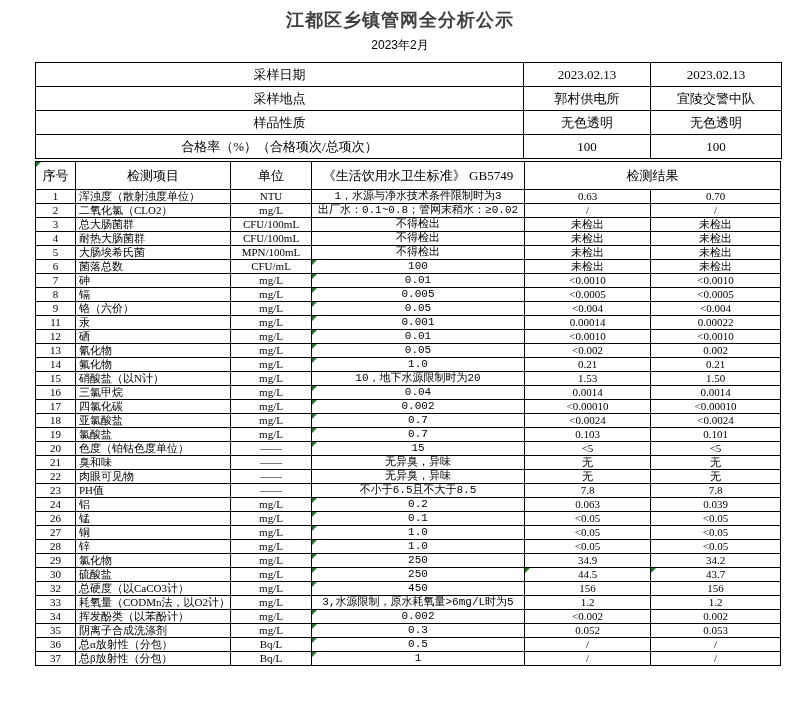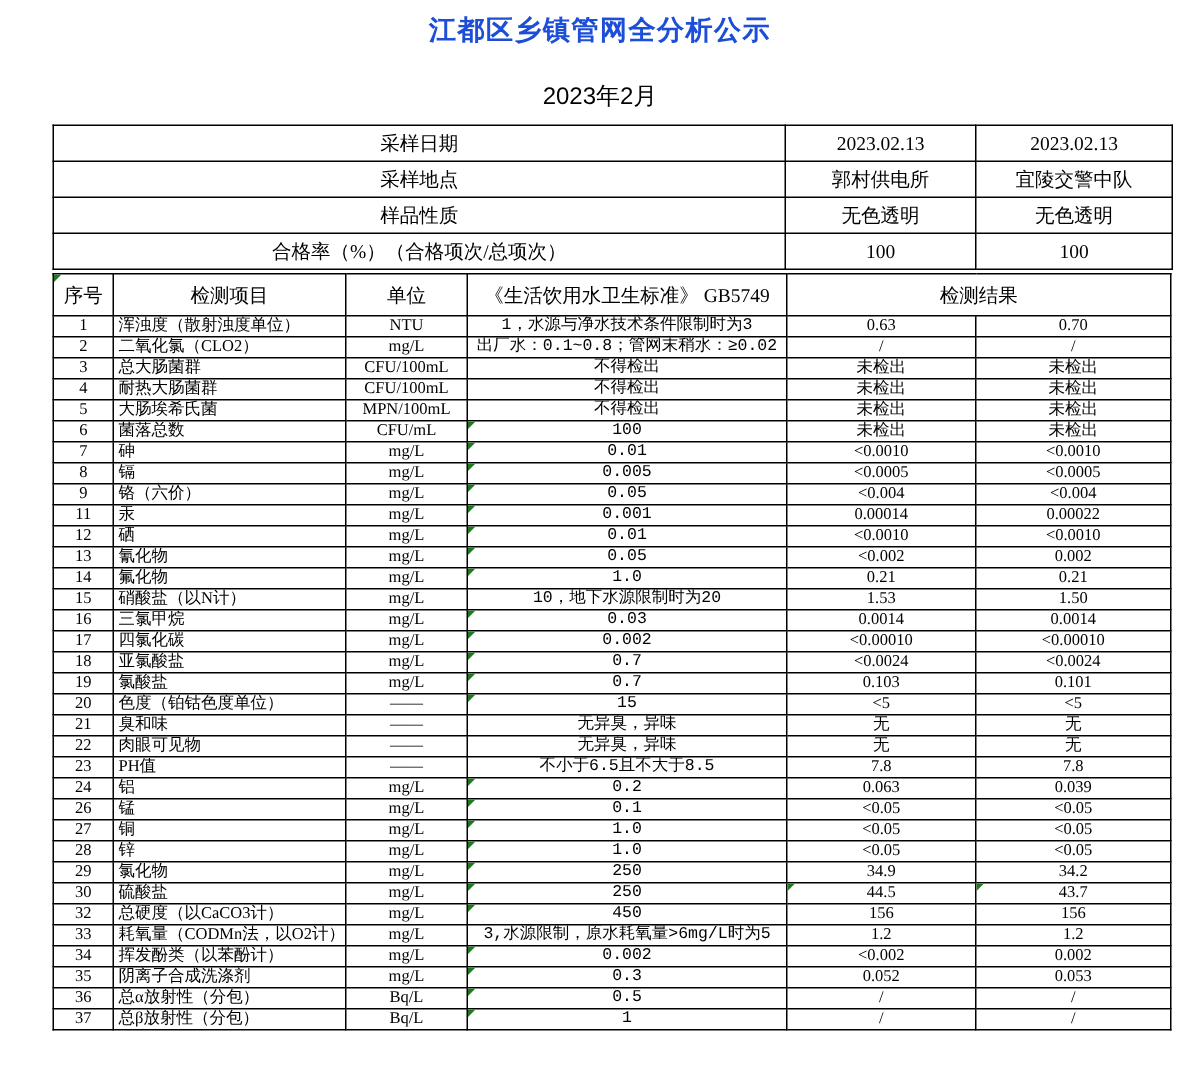--- a/index.html
+++ b/index.html
@@ -1,20 +1,20 @@
 <!DOCTYPE html>
 <html><head>
 <meta charset="utf-8">
 <style>
   html,body{margin:0;padding:0;background:#fff;}
   body{width:800px;height:711px;overflow:hidden;
        font-family:"Liberation Serif","DejaVu Serif",serif;color:#000;}
   .title{padding-top:8px;text-align:center;font-family:"Liberation Sans","DejaVu Sans",sans-serif;
-         font-weight:bold;font-size:18px;color:#1d4ed8;letter-spacing:1px;}
-  .subtitle{margin-top:22px;text-align:center;font-size:16px;font-family:"Liberation Sans","DejaVu Sans",sans-serif;}
+         font-weight:bold;font-size:18px;color:#404040;letter-spacing:1px;}
+  .subtitle{margin-top:5px;text-align:center;font-size:12px;font-family:"Liberation Sans","DejaVu Sans",sans-serif;}
   .tables{margin:8px 0 0 35px;width:745px;}
   table{border-collapse:collapse;table-layout:fixed;width:745px;}
   td,th{border:1px solid #000;padding:0;overflow:hidden;white-space:nowrap;
         text-align:center;vertical-align:middle;position:relative;font-weight:normal;}
   
   .info-table td{height:23px;font-size:13px;margin-top:20px;}
   .info-table .i-label{width:487px;}
   .info-table .i-v1{width:126px;}
   .info-table .i-v2{width:130px;}
   
@@ -191,21 +191,21 @@
             <td class="c-item"><span>硝酸盐（以N计）</span></td>
             <td class="c-unit"><span>mg/L</span></td>
             <td class="c-std"><span>10，地下水源限制时为20</span></td>
             <td class="c-res"><span>1.53</span></td>
             <td class="c-res2"><span>1.50</span></td>
           </tr>
           <tr>
             <td class="c-no"><span>16</span></td>
             <td class="c-item"><span>三氯甲烷</span></td>
             <td class="c-unit"><span>mg/L</span></td>
-            <td class="c-std"><span class="tri"></span><span>0.03</span></td>
+            <td class="c-std"><span class="tri"></span><span>0.04</span></td>
             <td class="c-res"><span>0.0014</span></td>
             <td class="c-res2"><span>0.0014</span></td>
           </tr>
           <tr>
             <td class="c-no"><span>17</span></td>
             <td class="c-item"><span>四氯化碳</span></td>
             <td class="c-unit"><span>mg/L</span></td>
             <td class="c-std"><span class="tri"></span><span>0.002</span></td>
             <td class="c-res"><span>&lt;0.00010</span></td>
             <td class="c-res2"><span>&lt;0.00010</span></td>

